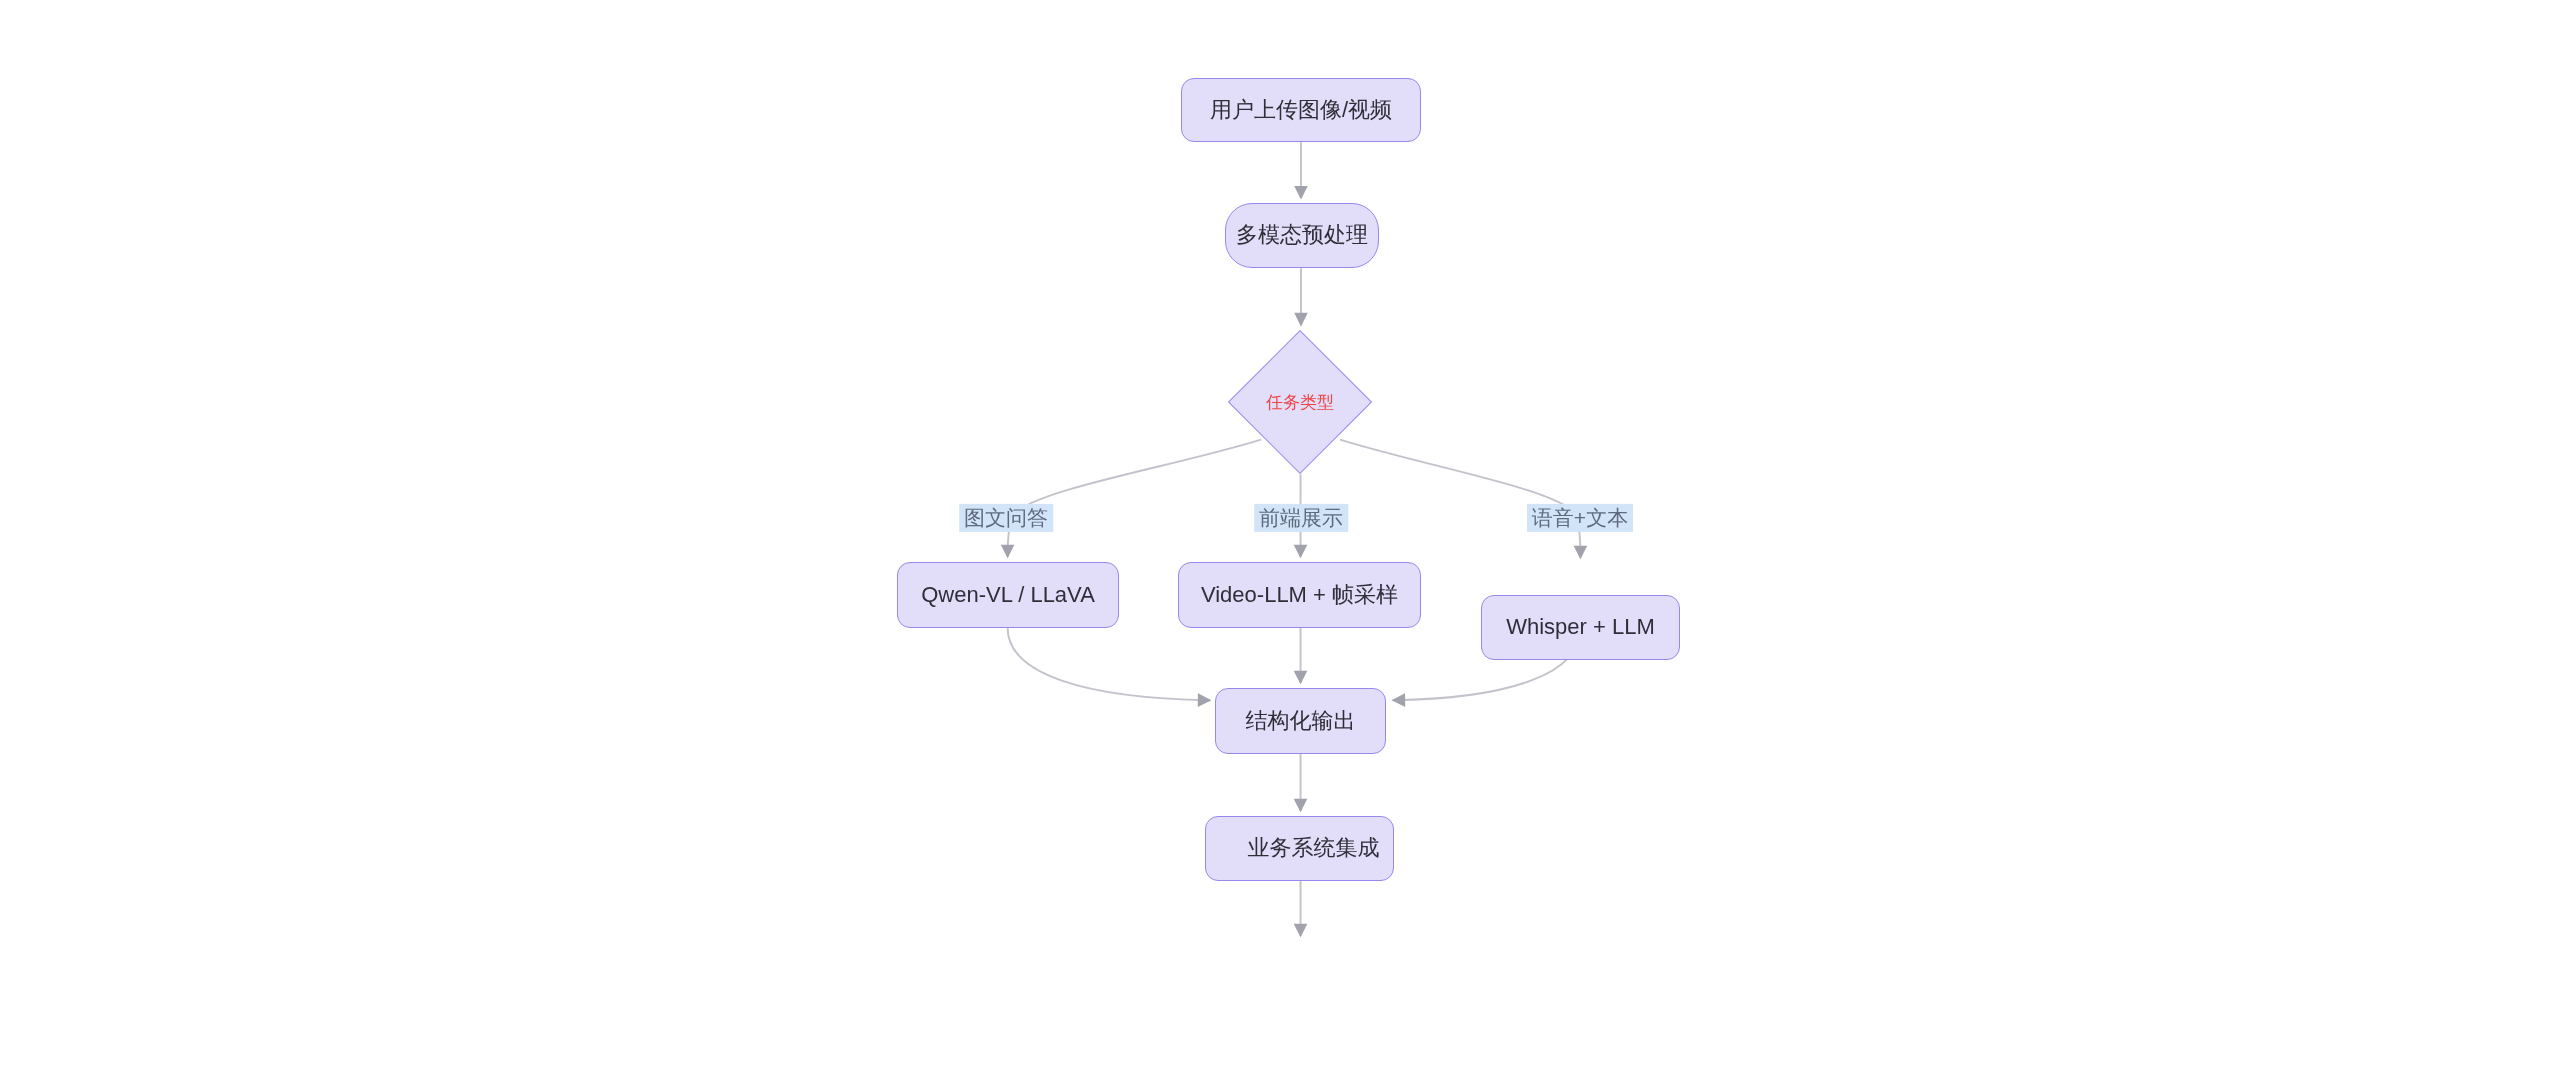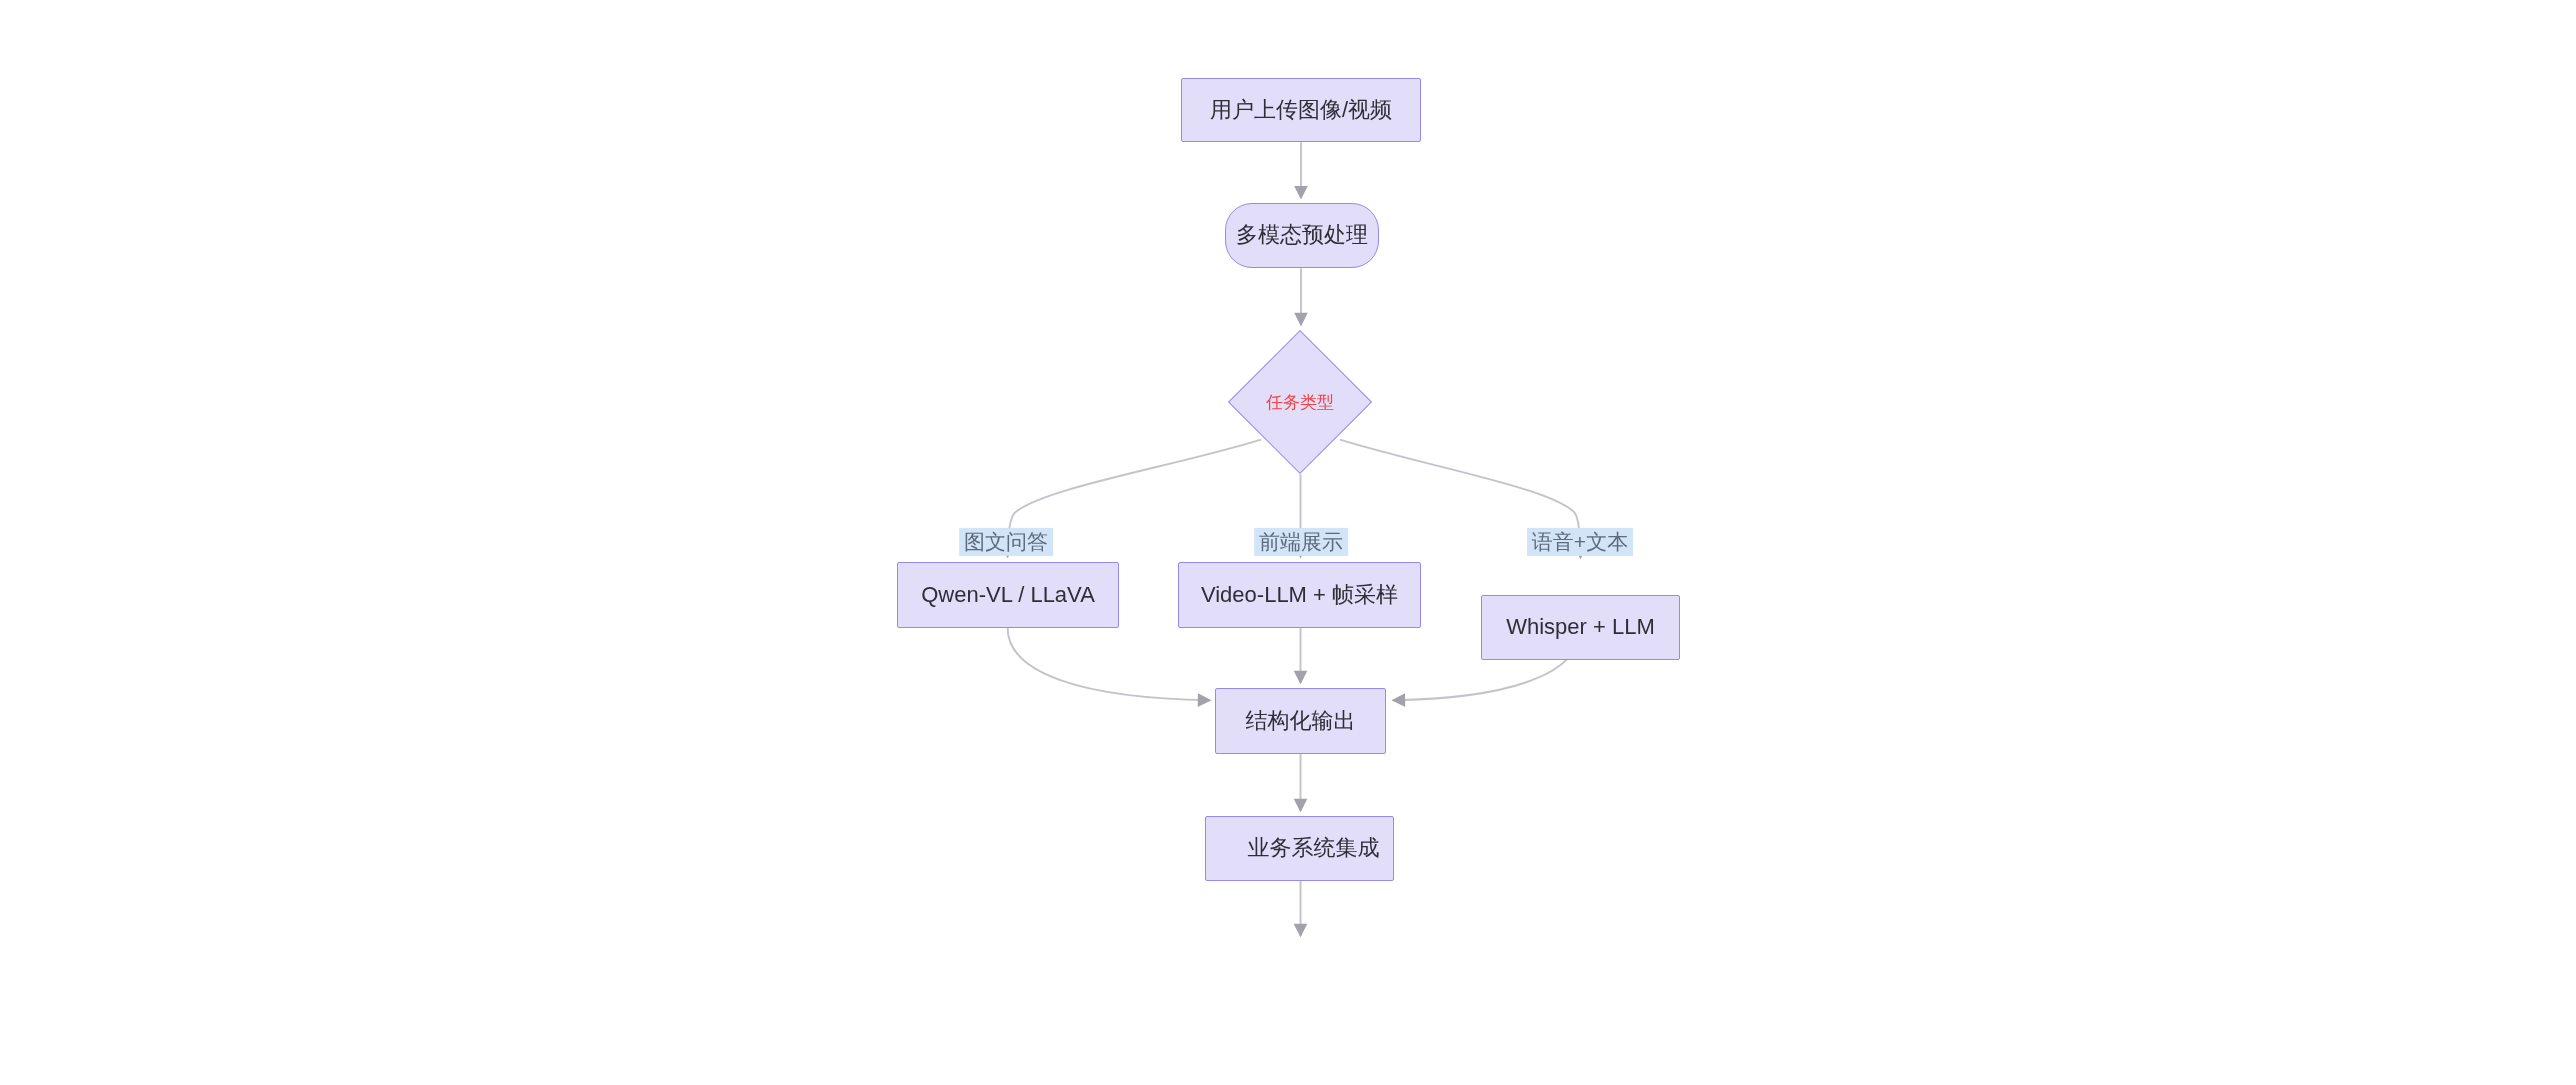--- a/index.html
+++ b/index.html
@@ -26,21 +26,21 @@
   .edges-layer path.edge {
     fill: none;
     stroke: #c3c3cc;
     stroke-width: 2;
   }
   .flow-node {
     position: absolute;
     box-sizing: border-box;
     background: #e2ddf9;
     border: 1.9px solid #9689ec;
-    border-radius: 2px;
+    border-radius: 13px;
     display: flex;
     align-items: center;
     justify-content: center;
     text-align: center;
     color: #2e2e38;
     font-size: 22px;
     line-height: 1.2;
     white-space: nowrap;
   }
   .flow-node.rounded {
@@ -74,21 +74,20 @@
   }
   .edge-label {
     position: absolute;
     transform: translate(-50%, -50%);
     background: #d2e4f8;
     color: #5d6a7e;
     font-size: 21px;
     line-height: 1.25;
     padding: 1px 4.8px;
     white-space: nowrap;
-    margin-top: 24px;
   }
 </style>
 </head>
 <body>
 
 <div class="canvas">
 
   <svg class="edges-layer" width="2576" height="1086" viewBox="0 0 2678 1129" xmlns="http://www.w3.org/2000/svg">
     <defs>
       <marker id="arrow" viewBox="0 0 12 12" refX="10" refY="6" markerWidth="17" markerHeight="17" markerUnits="userSpaceOnUse" orient="auto">

